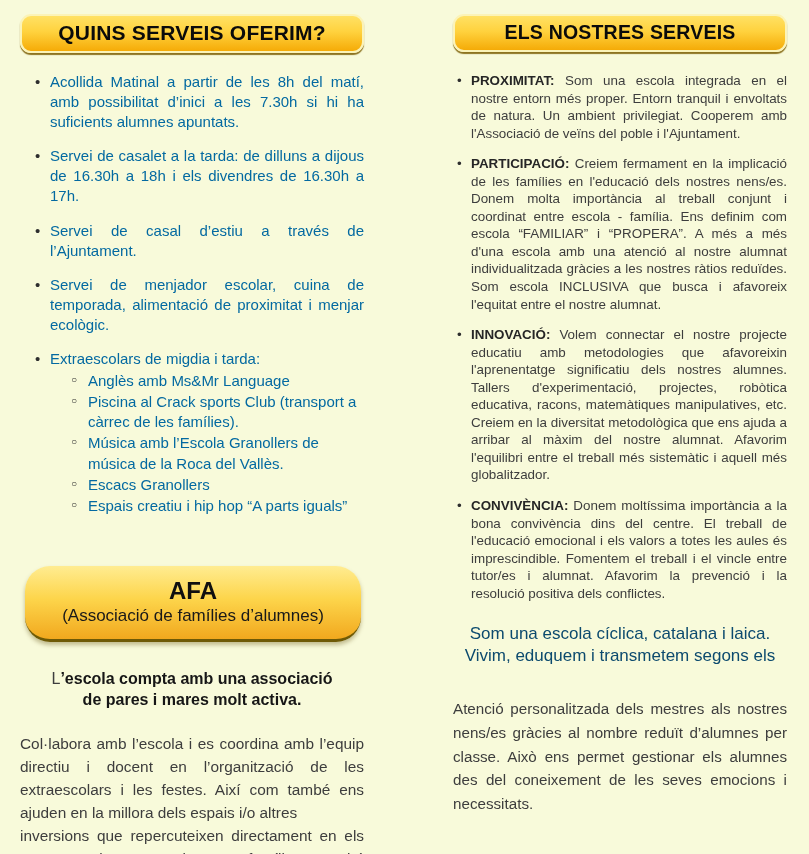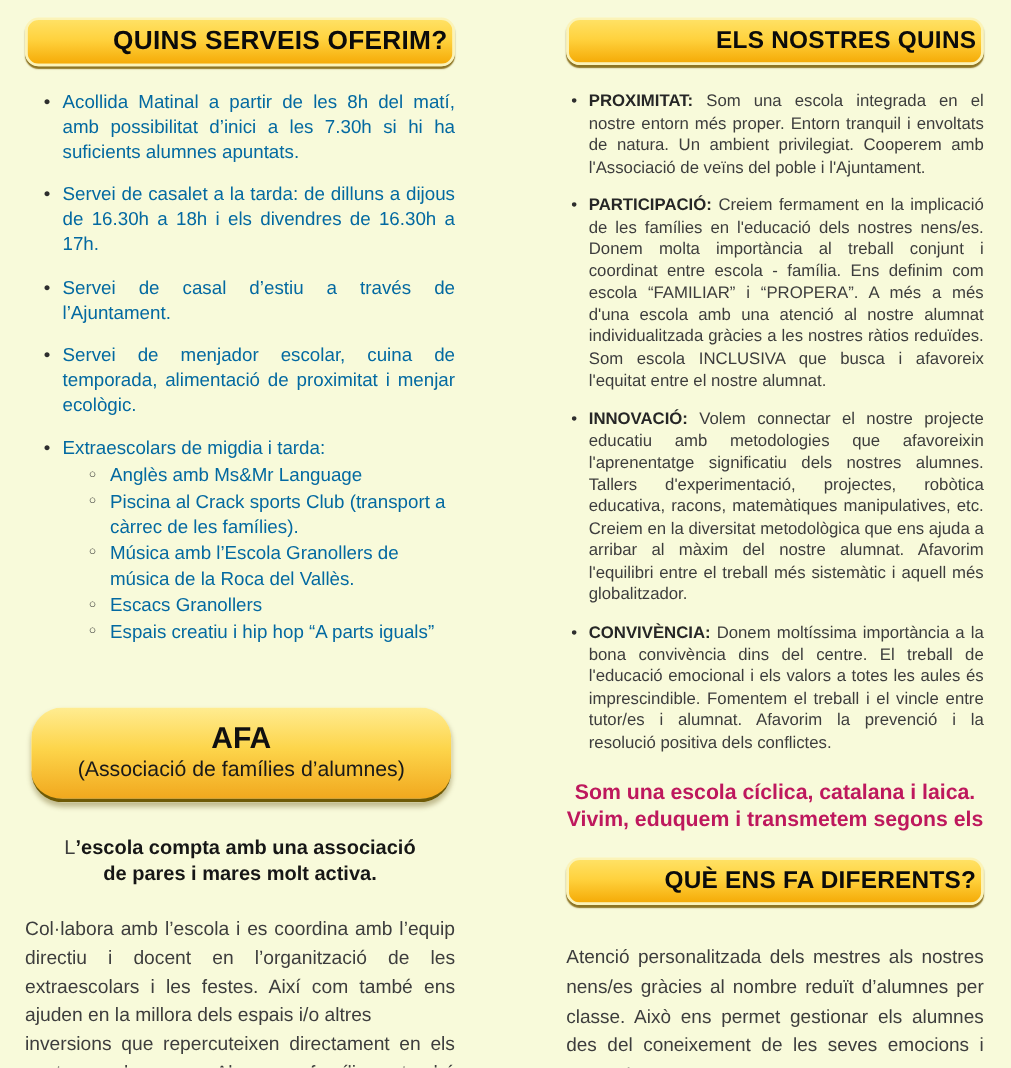--- a/index.html
+++ b/index.html
@@ -16,21 +16,21 @@
   .col-right{left:453px;width:334px;}
 
   
   .pill{
     box-sizing:border-box;
     width:100%;
     border-radius:11px;
     border:2px solid #fbf3b8;
     background:linear-gradient(180deg,#ffe164 0%,#ffd23e 45%,#f5ab07 100%);
     box-shadow:0 2px 1px rgba(122,92,0,.85);
-    text-align:right;
+    text-align:center;
     padding:5px 4px 6px;
     font-weight:800;
     color:#0b0b0b;
   }
   .pill-lg{font-size:21px;letter-spacing:.2px;}
   .pill-sm{font-size:19.5px;letter-spacing:.2px;}
 
   
   ul.bullets{list-style:none;margin:0;padding:0;}
   ul.bullets>li{position:relative;text-align:justify;}
@@ -63,21 +63,21 @@
     text-align:center;font-size:16px;line-height:1.3;
     font-weight:bold;color:#161616;
   }
   .afa-lead .normal{font-weight:normal;color:#3d3d3d;}
   .afa-body{
     margin:23px 0 0;font-size:15.4px;line-height:1.49;
     text-align:justify;color:#3d3d3d;
   }
 
   
-  .green{color:#be185d;font-weight:bold;}
+  .green{color:#0c4a6e;}
   .green-block{margin-top:21px;text-align:center;font-size:17px;line-height:1.28;}
   .pill-gap{margin-top:19px;}
   .diff-body{
     margin:30px 0 0;font-size:15.2px;line-height:1.57;
     text-align:justify;color:#3d3d3d;
   }
 </style>
 </head>
 <body>
 
@@ -107,36 +107,33 @@
       <div class="afa-subtitle">(Associació de famílies d’alumnes)</div>
     </div>
 
     <div class="afa-lead"><span class="normal">L</span><span>’escola compta amb una associació de pares i mares molt activa.</span></div>
 
     <p class="afa-body"><span>Col·labora amb l’escola i es coordina amb l’equip directiu i docent en l’organització de les extraescolars i les festes. Així com també ens ajuden en la millora dels espais i/o altres</span><br><span>inversions que repercuteixen directament en els nostres alumnes. Algunes famílies també participen de la comissió de festes del poble.</span></p>
   </div>
 
   <div class="col col-right">
     <div class="pill pill-sm">
-      <span>ELS NOSTRES QUINS</span>
+      <span>ELS NOSTRES SERVEIS</span>
     </div>
 
     <ul class="bullets bullets-sm" id="values-list">
         <li><b>PROXIMITAT:</b><span> Som una escola integrada en el nostre entorn més proper. Entorn tranquil i envoltats de natura. Un ambient privilegiat. Cooperem amb l'Associació de veïns del poble i l'Ajuntament.</span></li>
         <li><b>PARTICIPACIÓ:</b><span> Creiem fermament en la implicació de les famílies en l'educació dels nostres nens/es. Donem molta importància al treball conjunt i coordinat entre escola - família. Ens definim com escola “FAMILIAR” i “PROPERA”. A més a més d'una escola amb una atenció al nostre alumnat individualitzada gràcies a les nostres ràtios reduïdes. Som escola INCLUSIVA que busca i afavoreix l'equitat entre el nostre alumnat.</span></li>
         <li><b>INNOVACIÓ:</b><span> Volem connectar el nostre projecte educatiu amb metodologies que afavoreixin l'aprenentatge significatiu dels nostres alumnes. Tallers d'experimentació, projectes, robòtica educativa, racons, matemàtiques manipulatives, etc. Creiem en la diversitat metodològica que ens ajuda a arribar al màxim del nostre alumnat. Afavorim l'equilibri entre el treball més sistemàtic i aquell més globalitzador.</span></li>
         <li><b>CONVIVÈNCIA:</b><span> Donem moltíssima importància a la bona convivència dins del centre. El treball de l'educació emocional i els valors a totes les aules és imprescindible. Fomentem el treball i el vincle entre tutor/es i alumnat. Afavorim la prevenció i la resolució positiva dels conflictes.</span></li>
       </ul>
 
     <div class="green-block green" id="values-highlight">
         <div>Som una escola cíclica, catalana i laica.</div>
         <div>Vivim, eduquem i transmetem segons els</div>
       </div>
 
-    <div class="pill pill-sm pill-gap">
-      <span>QUÈ ENS FA DIFERENTS?</span>
-    </div>
 
     <p class="diff-body">Atenció personalitzada dels mestres als nostres nens/es gràcies al nombre reduït d’alumnes per classe. Això ens permet gestionar els alumnes des del coneixement de les seves emocions i necessitats.</p>
 
   </div>
 
 </div>
 
 </body></html>

